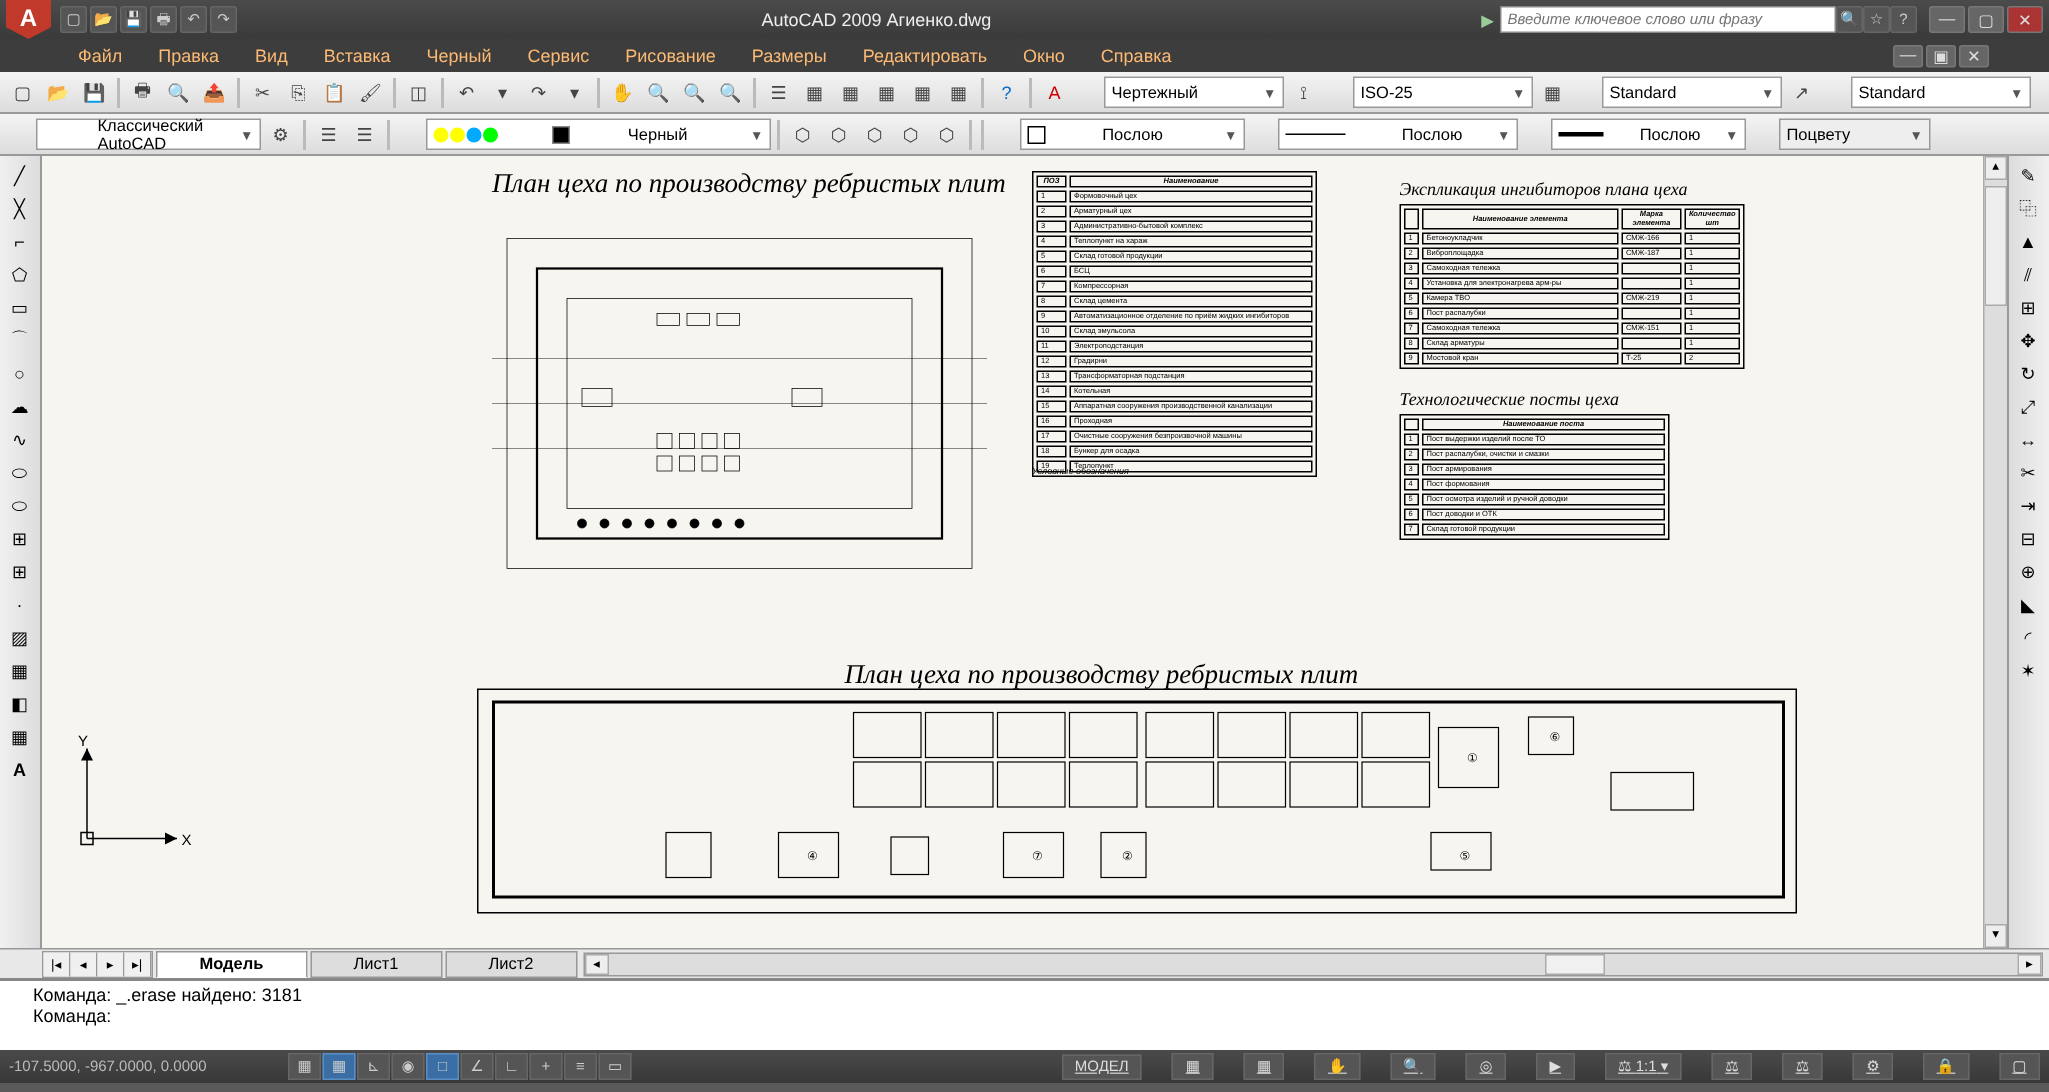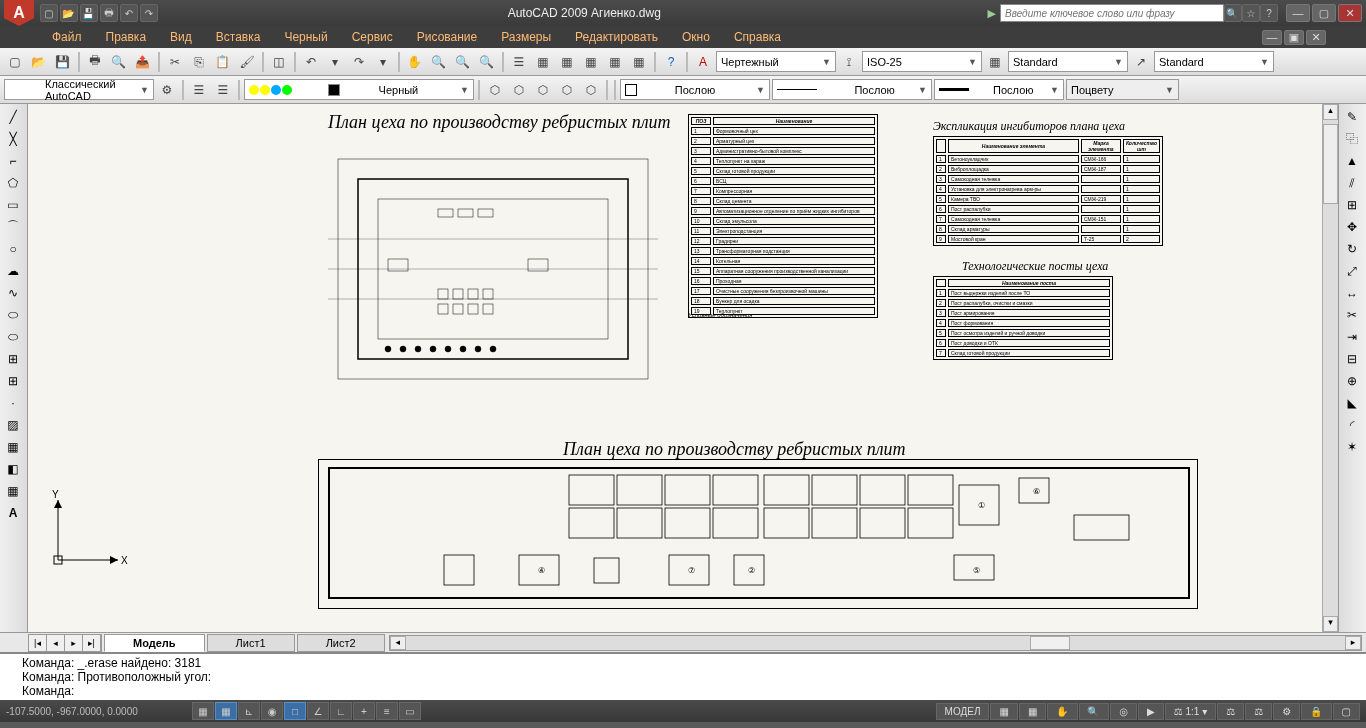--- a/index.html
+++ b/index.html
@@ -18,21 +18,21 @@
 
 
 .menubar { height: 22px; background: #3d3d3d; display: flex; align-items: center; padding: 0 40px; }
 .menu-item { color: #fdba74; padding: 0 12px; cursor: pointer; font-size: 12px; height:100%; display:flex;align-items:center;}
 .menu-close { margin-left: auto; display:flex; gap:2px;}
 
 
 .toolbar-row { height: 28px; background: linear-gradient(#f4f4f4,#dcdcdc); border-bottom: 1px solid #999; display: flex; align-items: center; padding: 0 4px; gap: 2px; }
 .tb-btn { width: 22px; height: 22px; border: 1px solid transparent; border-radius: 2px; cursor: pointer; display:flex;align-items:center;justify-content:center;font-size:12px;color:#444;}
 .tb-sep { width: 2px; height: 20px; background: #bbb; margin: 0 2px; }
-.tb-dropdown { height: 21px; border: 1px solid #999; background: #fff; font-size: 11px; padding: 0 4px; cursor:pointer;display:flex;align-items:center;justify-content:space-between;}
+.tb-dropdown { height: 21px; border: 1px solid #999; background: #fff; font-size: 11px; padding: 0 4px; cursor:pointer;display:flex;align-items:center;justify-content:space-between;margin-left:20px;}
 .tb-dropdown .arrow{font-size:9px;color:#555;margin-left:6px;}
 .tb-dd-wide { width: 150px; padding-left: 40px; }
 .tb-dd-med { width: 120px; }
 
 
 .main { display: flex; height: 528px; background: #5a5a5a; position: relative; }
 .left-tools { width: 28px; background: linear-gradient(90deg,#f0f0f0,#dcdcdc); border-right: 1px solid #999; display: flex; flex-direction: column; padding: 2px; gap: 1px; }
 .lt-btn { width: 22px; height: 21px; cursor: pointer; display:flex;align-items:center;justify-content:center;font-size:12px;}
 .right-tools { width: 28px; background: linear-gradient(90deg,#dcdcdc,#f0f0f0); border-left: 1px solid #999; display: flex; flex-direction: column; padding: 2px; gap: 1px; position:absolute;right:0;top:0;height:100%;}
 
@@ -58,21 +58,21 @@
 
 .cmdline { height: 48px; background: #fff; border-top: 2px solid #888; font-family: 'Courier New', monospace; font-size: 12px; padding: 2px 6px; color: #000; overflow:hidden;}
 .cmdline .prompt { display: block; margin-left: 16px; }
 
 
 .statusbar { height: 22px; background: linear-gradient(#4a4a4a,#383838); display: flex; align-items: center; color: #bbb; font-size: 10px; padding: 0 6px; }
 .sb-coords { width: 180px; }
 .sb-toggles { display: flex; gap: 1px; margin-left: 6px; }
 .sb-toggle { width: 22px; height: 18px; background: #555; border: 1px solid #666; cursor: pointer; display:flex;align-items:center;justify-content:center;font-size:10px;color:#ccc;}
 .sb-toggle.on { background: #3a6ea5; border-color:#5a8ec5;}
-.sb-right { margin-left: auto; display: flex; gap: 1px; align-items: center; }
+.sb-right { margin-left: auto; display: flex; gap: 20px; align-items: center; text-decoration: underline; }
 .sb-btn { padding: 2px 8px; background: #555; border: 1px solid #666; cursor: pointer; font-size:10px;color:#ddd;}
 
 .color-sw{width:12px;height:12px;background:#000;border:1px solid #888;display:inline-block;margin-right:3px;}
 .layer-ico{display:inline-flex;gap:1px;}
 .layer-ico span{width:10px;height:10px;border-radius:50%;}
 </style>
 </head>
 <body>
 
 <div class="titlebar">
@@ -203,21 +203,21 @@
   <div class="tb-btn">⬡</div>
   <div class="tb-sep"></div>
   <div class="tb-sep"></div>
   <div class="tb-dropdown" style="width:150px;">
       <span class="color-sw" style="background:#fff;border:1px solid #000;"></span>
       <span>Послою</span>
       <span class="arrow">▼</span>
     </div>
   <div class="tb-dropdown" style="width:160px;"><span style="border-top:1px solid #000;width:40px;display:inline-block;"></span>&nbsp;<span>Послою</span><span class="arrow">▼</span></div>
   <div class="tb-dropdown" style="width:130px;"><span style="border-top:3px solid #000;width:30px;display:inline-block;"></span>&nbsp;<span>Послою</span><span class="arrow">▼</span></div>
-  <div class="tb-dropdown" style="width:113px;background:#eee;">
+  <div class="tb-dropdown" style="width:101px;background:#eee;">
       <span>Поцвету</span>
       <span class="arrow">▼</span>
     </div>
 </div>
 
 <div class="main">
   <div class="left-tools">
     <div class="lt-btn">╱</div>
     <div class="lt-btn">╳</div>
     <div class="lt-btn">⌐</div>
@@ -425,21 +425,21 @@
           </tr>
       <tr>
             <td>9</td>
             <td>Мостовой кран</td>
             <td>Т-25</td>
             <td>2</td>
           </tr>
     </tbody>
       </table>
 
-    <div class="dwg-title" style="left:905px;top:155px;font-size:12px;margin-left:29px;">Технологические посты цеха</div>
+    <div class="dwg-title" style="left:905px;top:155px;font-size:12px;">Технологические посты цеха</div>
     <table class="dwg-table" style="left:905px;top:172px;width:180px;">
       <tbody>
           <tr>
             <th style="width:10px;"></th>
             <th>Наименование поста</th>
           </tr>
       <tr>
             <td>1</td>
             <td>Пост выдержки изделий после ТО</td>
           </tr>
@@ -563,21 +563,20 @@
   <div class="tab inactive">Лист2</div>
   <div class="hsb">
     <div style="position:absolute;left:0;width:16px;height:100%;background:#eee;border:1px solid #aaa;text-align:center;font-size:9px;">◂</div>
     <div class="hsb-thumb" style="left:640px;width:40px;"></div>
     <div style="position:absolute;right:0;width:16px;height:100%;background:#eee;border:1px solid #aaa;text-align:center;font-size:9px;">▸</div>
   </div>
 </div>
 
 <div class="cmdline">
   <span class="prompt">Команда: _.erase найдено: 3181</span>
-  <span class="prompt">Команда: Противоположный угол:</span>
   <span class="prompt"></span>
   <span class="prompt">Команда:</span>
 </div>
 
 <div class="statusbar">
   <div class="sb-coords">-107.5000, -967.0000, 0.0000</div>
   <div class="sb-toggles">
     <div class="sb-toggle">▦</div>
     <div class="sb-toggle on">▦</div>
     <div class="sb-toggle">⊾</div>

